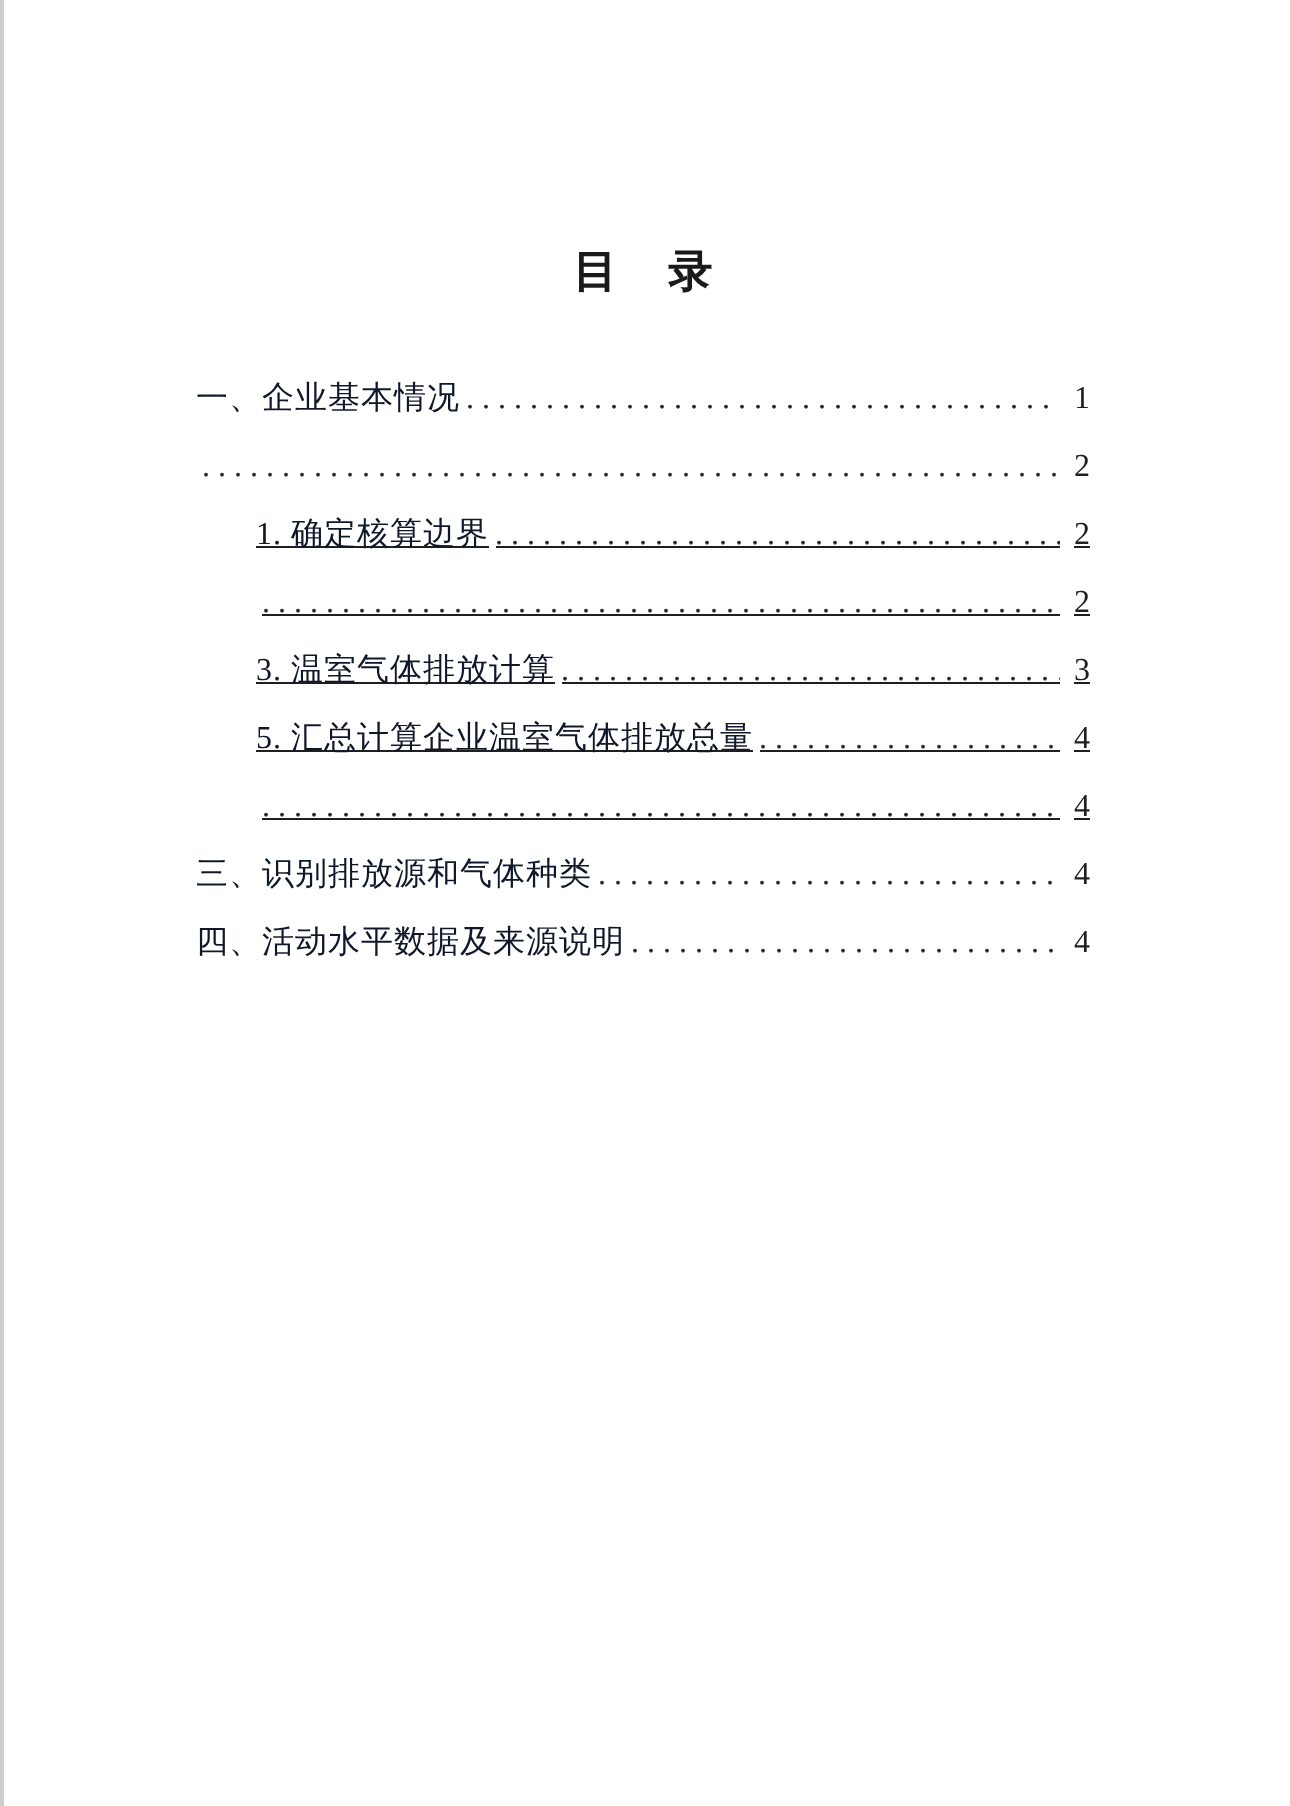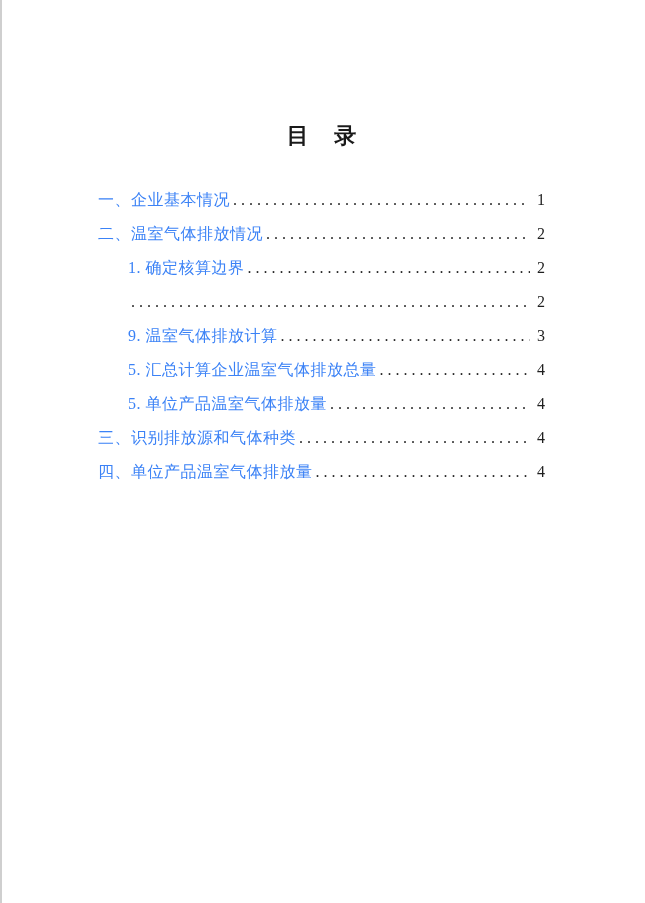--- a/index.html
+++ b/index.html
@@ -43,25 +43,26 @@
   .toc-row {
     display: flex;
     align-items: baseline;
     font-size: 16px;
     line-height: 16px;
     margin-bottom: 18px;
     cursor: pointer;
   }
   .toc-row.sub {
     padding-left: 30px;
+    text-decoration: underline;
   }
   .toc-label {
     white-space: nowrap;
     letter-spacing: 0.5px;
-    color: #3b82f6;
+    color: #0f172a;
   }
   .toc-leader {
     flex: 1;
     overflow: hidden;
     white-space: nowrap;
     margin-left: 3px;
     margin-right: 5px;
     color: #2a2a2a;
   }
   .toc-leader::after {
@@ -86,60 +87,58 @@
 
   <div class="toc-list">
 
     <div class="toc-row">
       <span class="toc-label">一、企业基本情况</span>
       <span class="toc-leader"></span>
       <span class="toc-page">1</span>
     </div>
 
     <div class="toc-row">
-      <span class="toc-label">二、温室气体排放情况</span>
       <span class="toc-leader"></span>
       <span class="toc-page">2</span>
     </div>
 
     <div class="toc-row sub">
       <span class="toc-label">1. 确定核算边界</span>
       <span class="toc-leader"></span>
       <span class="toc-page">2</span>
     </div>
 
     <div class="toc-row sub">
       <span class="toc-leader"></span>
       <span class="toc-page">2</span>
     </div>
 
     <div class="toc-row sub">
-      <span class="toc-label">9. 温室气体排放计算</span>
+      <span class="toc-label">3. 温室气体排放计算</span>
       <span class="toc-leader"></span>
       <span class="toc-page">3</span>
     </div>
 
     <div class="toc-row sub">
       <span class="toc-label">5. 汇总计算企业温室气体排放总量</span>
       <span class="toc-leader"></span>
       <span class="toc-page">4</span>
     </div>
 
     <div class="toc-row sub">
-      <span class="toc-label">5. 单位产品温室气体排放量</span>
       <span class="toc-leader"></span>
       <span class="toc-page">4</span>
     </div>
 
     <div class="toc-row">
       <span class="toc-label">三、识别排放源和气体种类</span>
       <span class="toc-leader"></span>
       <span class="toc-page">4</span>
     </div>
 
     <div class="toc-row">
-      <span class="toc-label">四、单位产品温室气体排放量</span>
+      <span class="toc-label">四、活动水平数据及来源说明</span>
       <span class="toc-leader"></span>
       <span class="toc-page">4</span>
     </div>
 
   </div>
 </div>
 
 </body></html>

